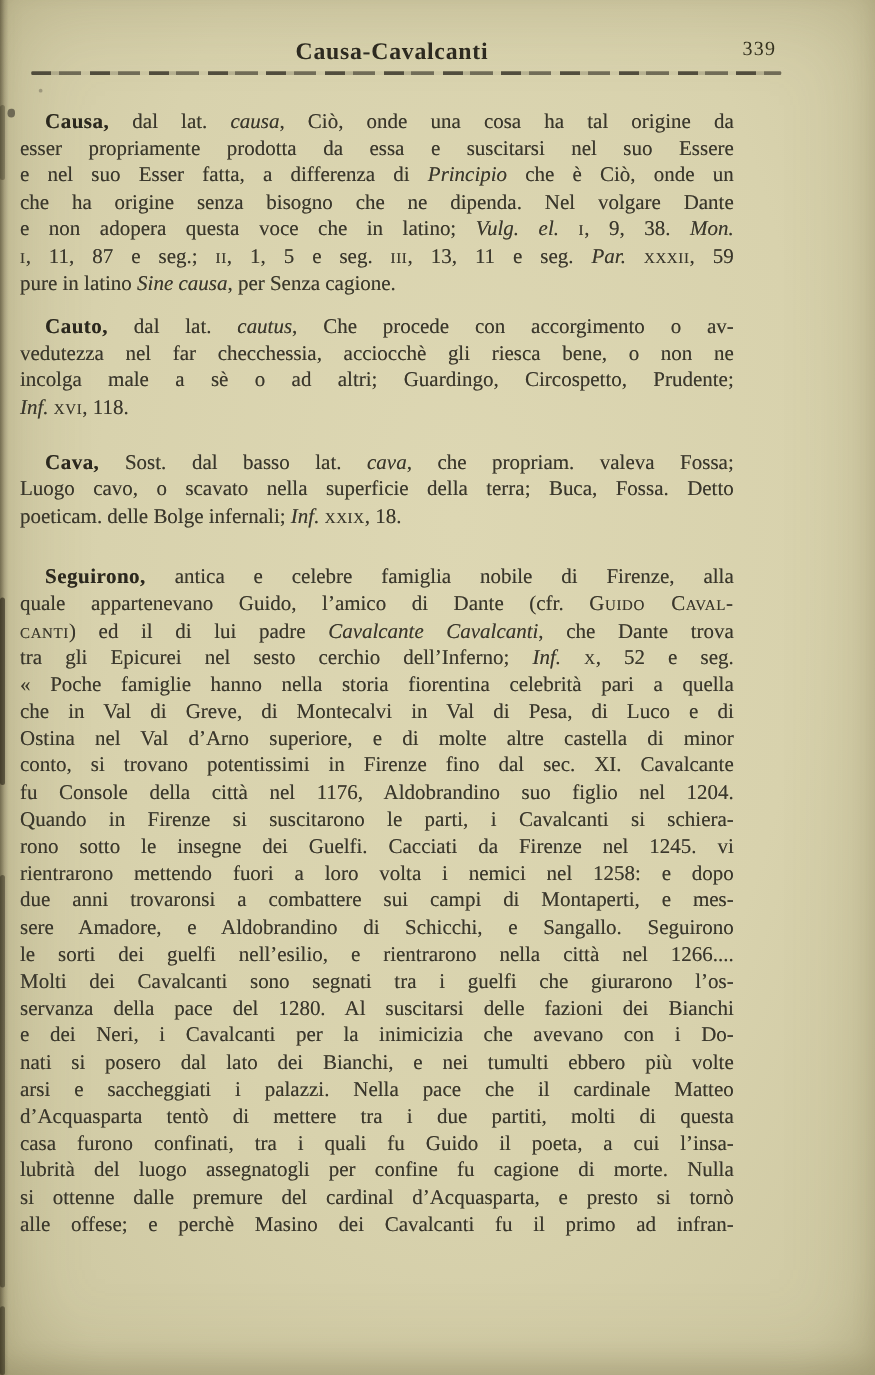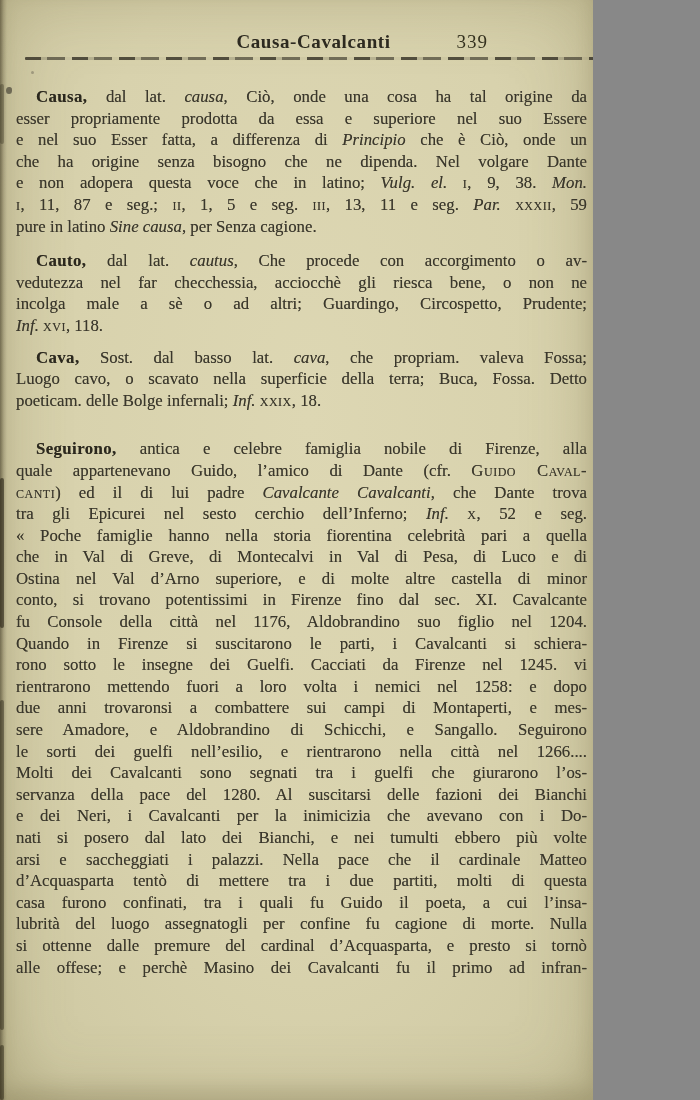--- a/index.html
+++ b/index.html
@@ -1,18 +1,18 @@
 <!DOCTYPE html>
 <html><head>
 <meta charset="utf-8">
 <style>
   html,body{margin:0;padding:0;background:#888;}
   .page{
     position:relative;
-    width:593px;height:1100px;
+    width:700px;height:1100px;
     background:radial-gradient(ellipse at 52% 38%, #ddd7b3 0%, #d8d2ad 55%, #cfc9a3 88%, #c4be97 100%);
     overflow:hidden;
     font-family:"Liberation Serif","DejaVu Serif",serif;
     color:#3a372c;
     text-decoration:underline;
   }
   .vignette{
     position:absolute;inset:0;pointer-events:none;
     box-shadow:inset 0 0 70px rgba(116,106,64,.30), inset 0 -10px 18px rgba(90,80,45,.18);
   }
@@ -30,38 +30,38 @@
     position:absolute;left:6px;top:87px;width:6px;height:7px;
     background:#5f5a49;border-radius:50% 40% 50% 50%;opacity:.85;
   }
   .speck{position:absolute;left:31px;top:71px;width:3px;height:3px;background:#8a846d;border-radius:50%;opacity:.7;}
 
   .running-header{
     position:absolute;top:31px;left:27px;width:573px;
     text-align:center;font-weight:bold;font-size:19px;letter-spacing:.6px;color:#2d2a20;
   }
   .page-number{
-    position:absolute;top:31px;right:105px;
-    font-size:19px;color:#35321f;letter-spacing:1px;margin-left:14px;
+    position:absolute;top:31px;right:79px;
+    font-size:16px;color:#35321f;letter-spacing:1px;margin-left:14px;
   }
   .rule{
     position:absolute;top:57px;left:25px;width:600px;height:2.5px;border-radius:1px;
     background:repeating-linear-gradient(90deg,
       rgba(58,54,42,.85) 0 16px, rgba(58,54,42,.20) 16px 22px,
       rgba(58,54,42,.65) 22px 40px, rgba(58,54,42,.06) 40px 47px);
   }
 
   .body-text{
     position:absolute;top:86px;left:16px;width:571px;
     font-size:16.8px;
     text-shadow:0 0 .4px rgba(58,54,40,.55);
   }
   .paragraph{margin:0;}
   .paragraph:nth-of-type(1){margin-bottom:13px;}
-  .paragraph:nth-of-type(2){margin-bottom:10px;}
+  .paragraph:nth-of-type(2){margin-bottom:22px;}
   .paragraph:nth-of-type(3){margin-bottom:27px;}
   .line{
     height:21.6px;line-height:21.6px;
     text-align:justify;text-align-last:justify;
     white-space:nowrap;overflow:visible;
   }
   .line.flush{text-align-last:left;}
   .line.first{text-indent:20px;}
   .line b{font-weight:bold;color:#2b281e;letter-spacing:.4px;}
   .line i{font-style:italic;}
@@ -81,21 +81,21 @@
   <div class="ink-dot"></div>
   <div class="speck"></div>
 
   <div class="running-header">Causa-Cavalcanti</div>
   <div class="page-number">339</div>
   <div class="rule"></div>
 
   <main class="body-text">
       <div class="paragraph">
         <div class="line first"><b>Causa,</b> dal lat. <i>causa</i>, Ciò, onde una cosa ha tal origine da</div>
-        <div class="line">esser propriamente prodotta da essa e superiore nel suo Essere</div>
+        <div class="line">esser propriamente prodotta da essa e suscitarsi nel suo Essere</div>
         <div class="line">e nel suo Esser fatta, a differenza di <i>Principio</i> che è Ciò, onde un</div>
         <div class="line">che ha origine senza bisogno che ne dipenda. Nel volgare Dante</div>
         <div class="line">e non adopera questa voce che in latino; <i>Vulg. el.</i> <span class="sc">i</span>, 9, 38. <i>Mon.</i></div>
         <div class="line"><span class="sc">i</span>, 11, 87 e seg.; <span class="sc">ii</span>, 1, 5 e seg. <span class="sc">iii</span>, 13, 11 e seg. <i>Par.</i> <span class="sc">xxxii</span>, 59</div>
         <div class="line flush">pure in latino <i>Sine causa</i>, per Senza cagione.</div>
       </div>
       <div class="paragraph">
         <div class="line first"><b>Cauto,</b> dal lat. <i>cautus</i>, Che procede con accorgimento o av-</div>
         <div class="line">vedutezza nel far checchessia, acciocchè gli riesca bene, o non ne</div>
         <div class="line">incolga male a sè o ad altri; Guardingo, Circospetto, Prudente;</div>

